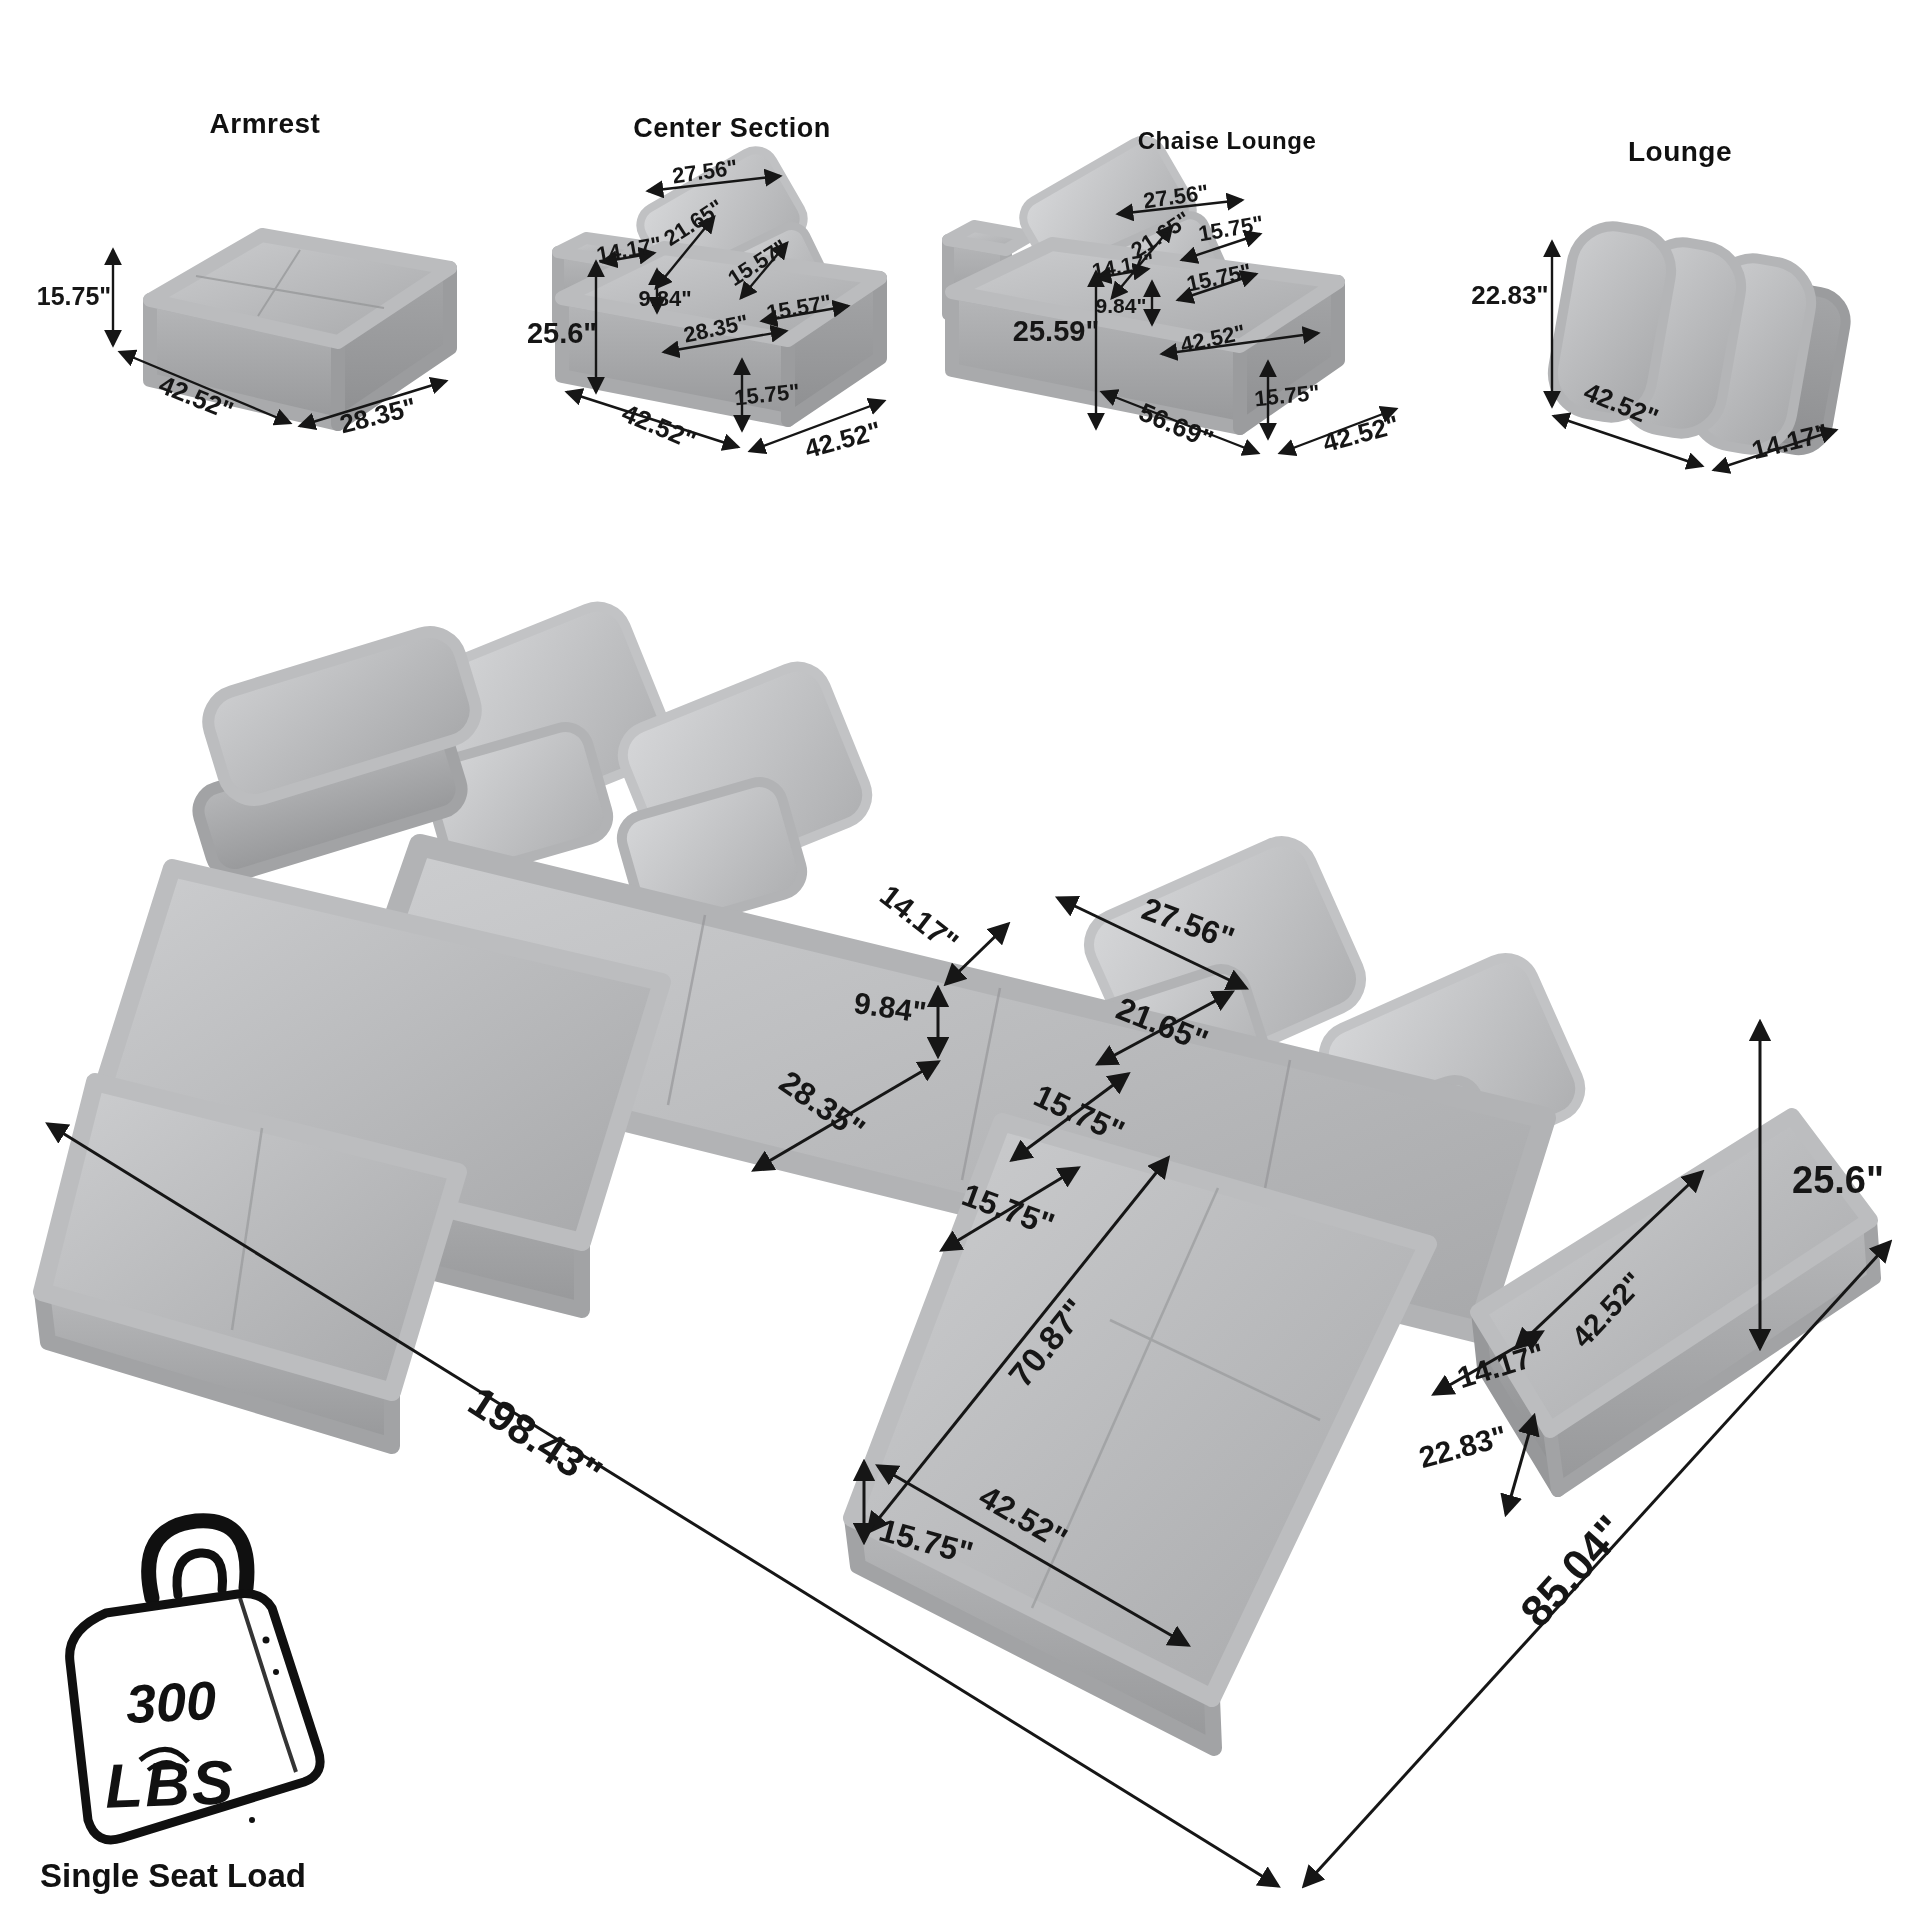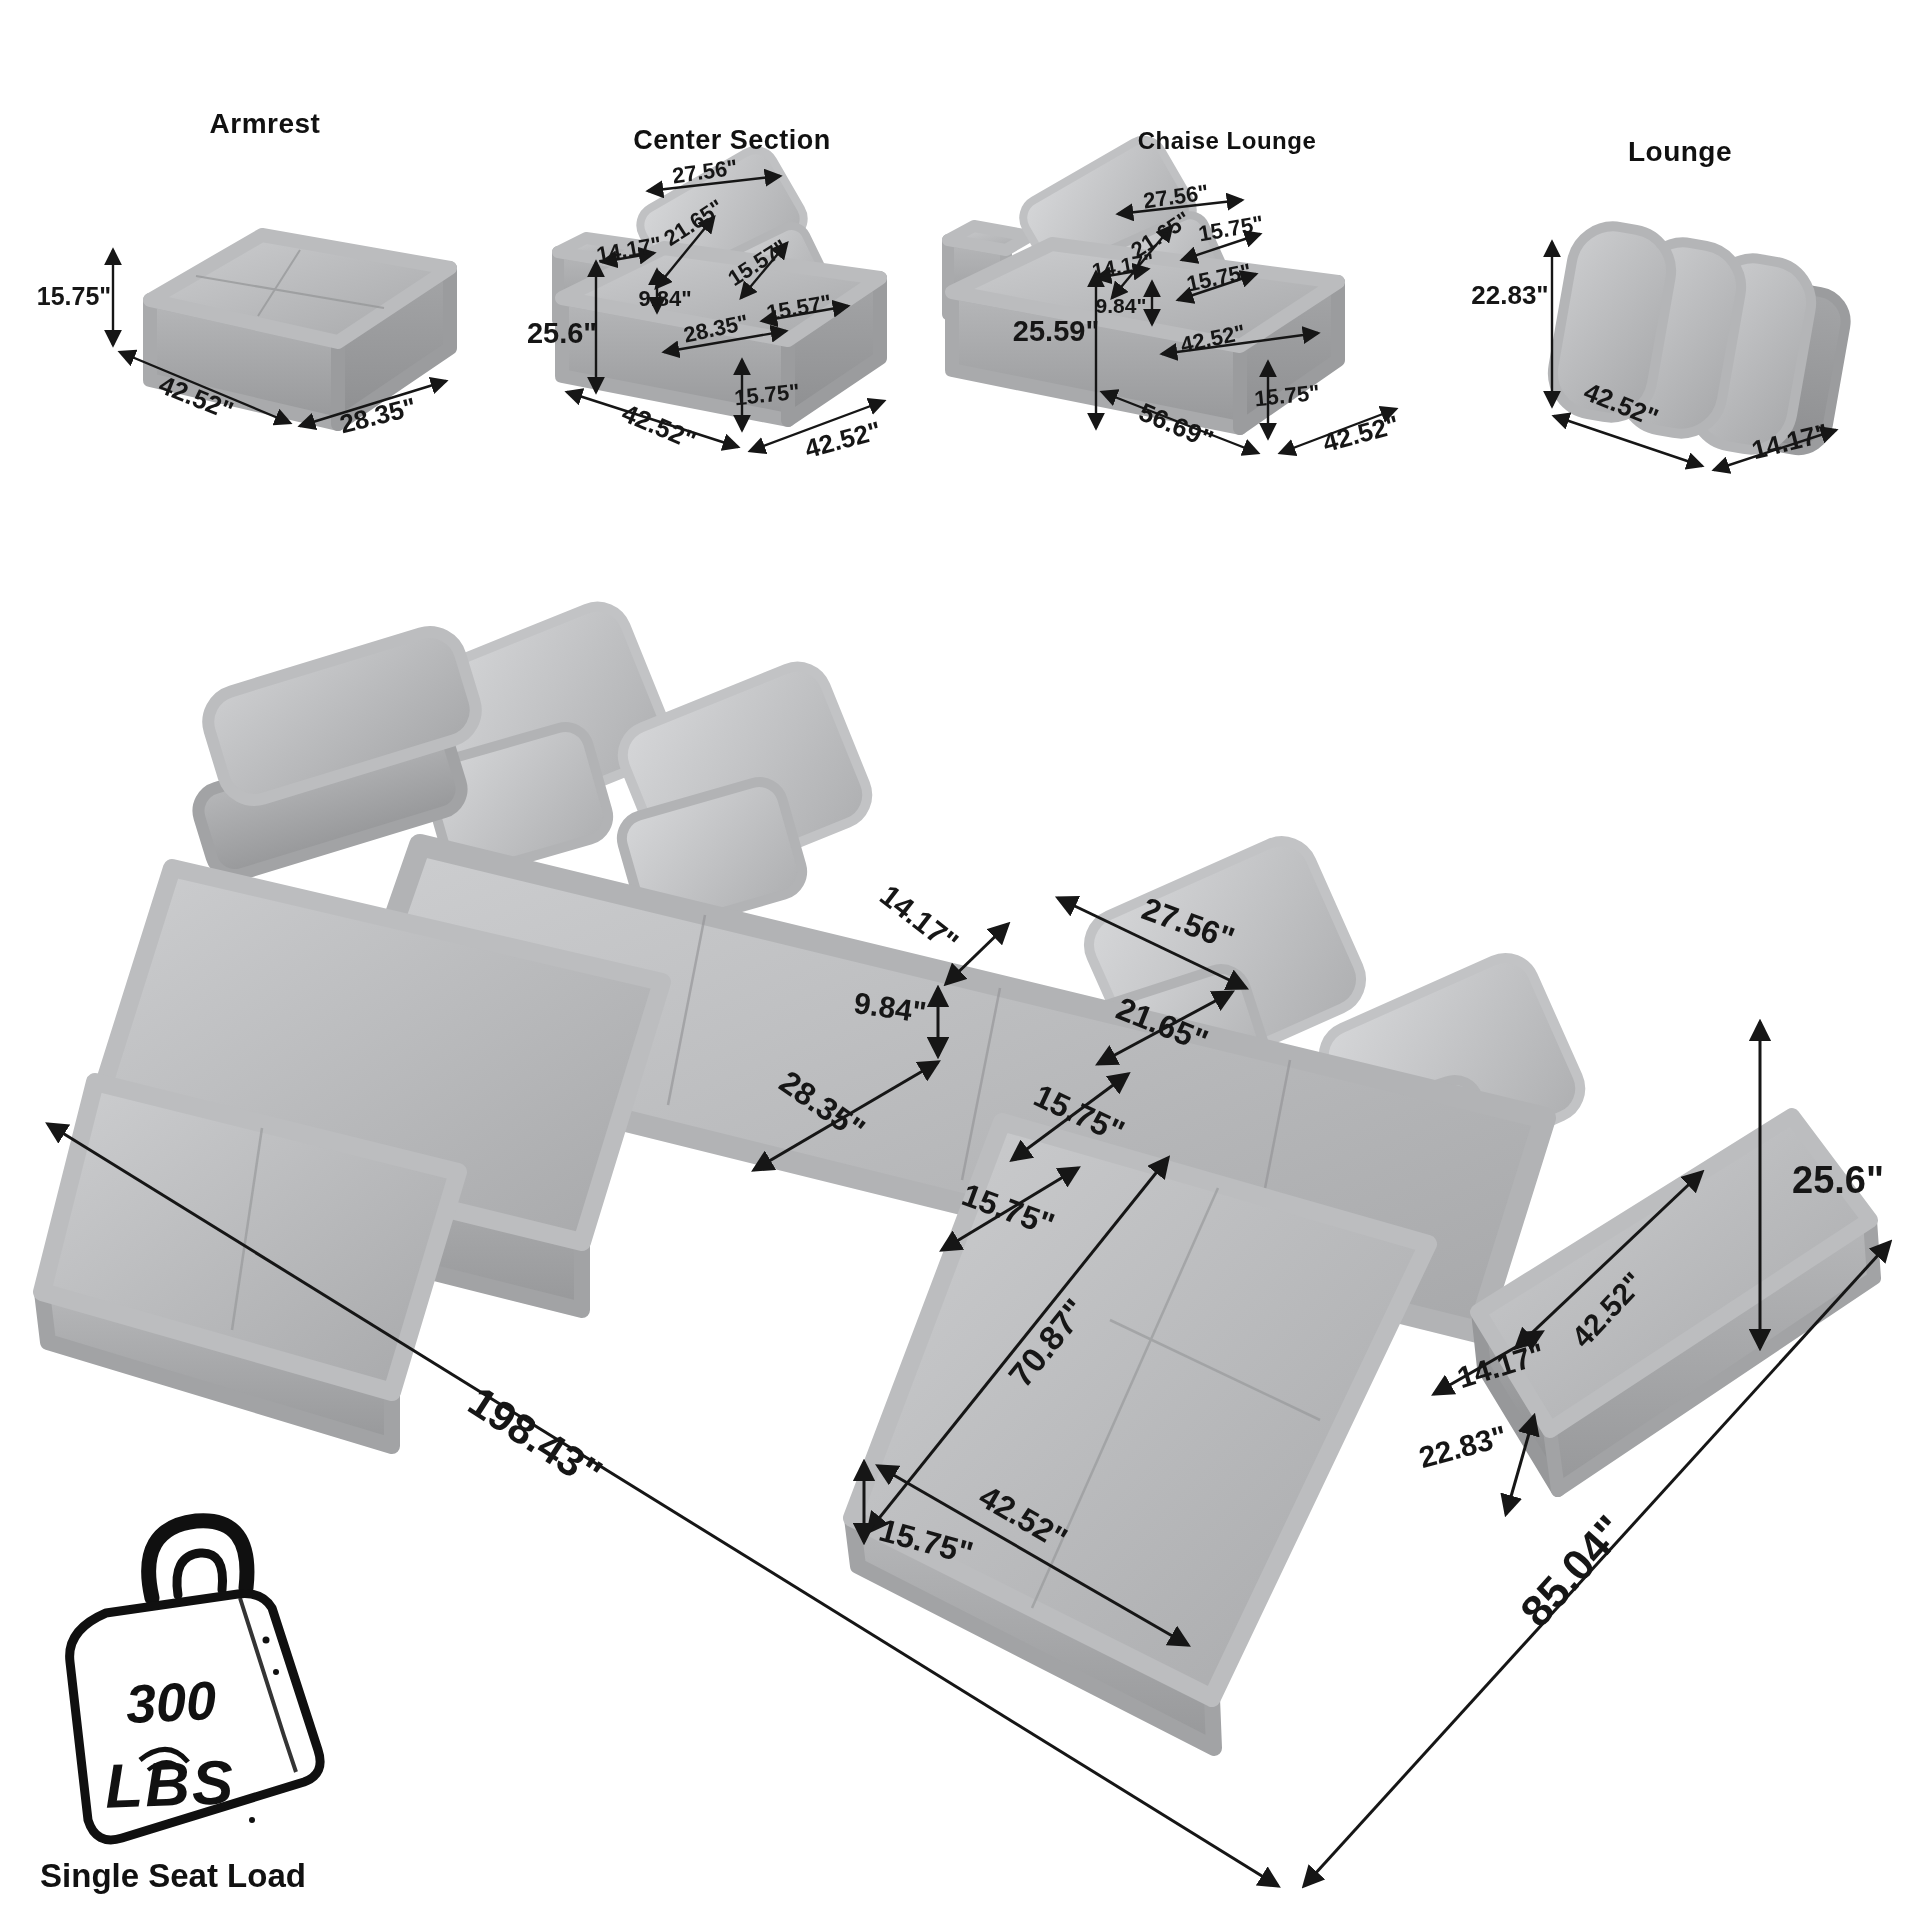--- a/index.html
+++ b/index.html
@@ -175,21 +175,21 @@
       <path d="M240,1598 L284,1736 L296,1772" stroke-width="4" opacity=".85"></path>
       <circle cx="266" cy="1640" r="3.5" fill="#101010" stroke="none"></circle>
       <circle cx="276" cy="1672" r="3" fill="#101010" stroke="none"></circle>
       <circle cx="252" cy="1820" r="3" fill="#101010" stroke="none"></circle>
       <path d="M140,1760 Q168,1738 188,1762" stroke-width="5"></path>
       <path d="M148,1770 Q168,1754 182,1770" stroke-width="4"></path>
     </g>
   </svg>
 
   <div class="title" style="left:265px;top:124px;font-size:28px;">Armrest</div>
-  <div class="title" style="left:732px;top:140px;font-size:27px;text-align:right;">Center Section</div>
+  <div class="title" style="left:732px;top:128px;font-size:27px;text-align:right;">Center Section</div>
   <div class="title" style="left:1227px;top:141px;font-size:24px;">Chaise Lounge</div>
   <div class="title" style="left:1680px;top:152px;font-size:28px;">Lounge</div>
 
   <div class="dim" style="left:74px;top:296px;font-size:25px;transform:translate(-50%,-50%);">15.75"</div>
   <div class="dim" style="left:196px;top:398px;font-size:26px;transform:translate(-50%,-50%) rotate(22deg);">42.52"</div>
   <div class="dim" style="left:378px;top:416px;font-size:26px;transform:translate(-50%,-50%) rotate(-14deg);">28.35"</div>
 
   <div class="dim" style="left:705px;top:172px;font-size:22px;transform:translate(-50%,-50%) rotate(-8deg);">27.56"</div>
   <div class="dim" style="left:694px;top:223px;font-size:22px;transform:translate(-50%,-50%) rotate(-33deg);">21.65"</div>
   <div class="dim" style="left:758px;top:263px;font-size:22px;transform:translate(-50%,-50%) rotate(-33deg);">15.57"</div>

